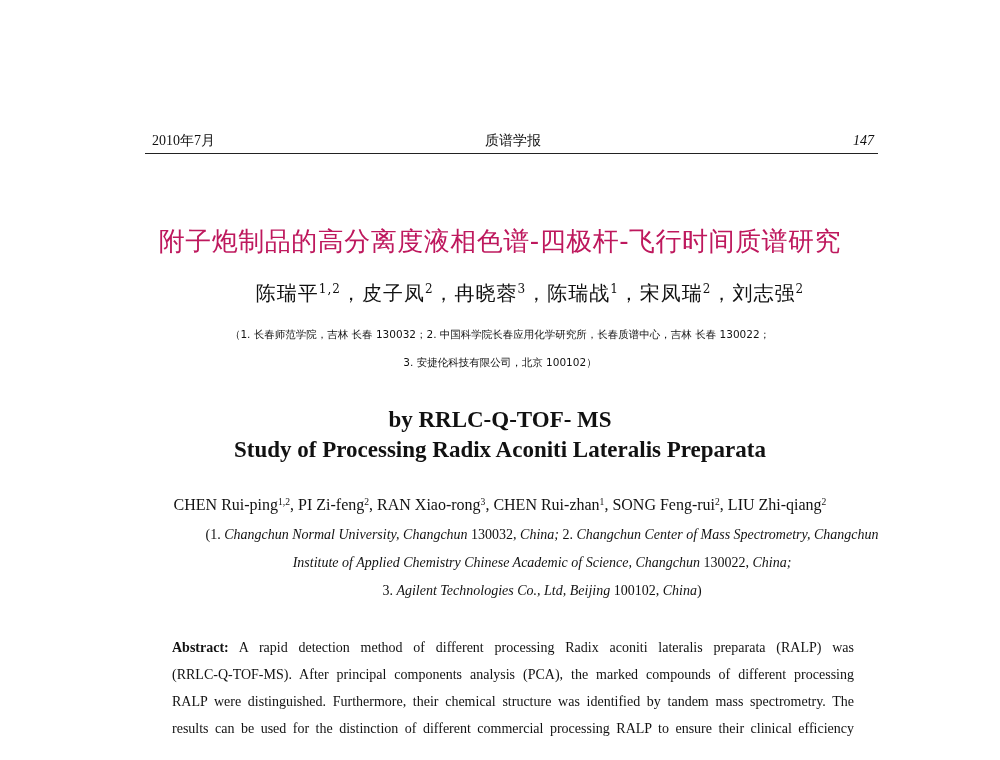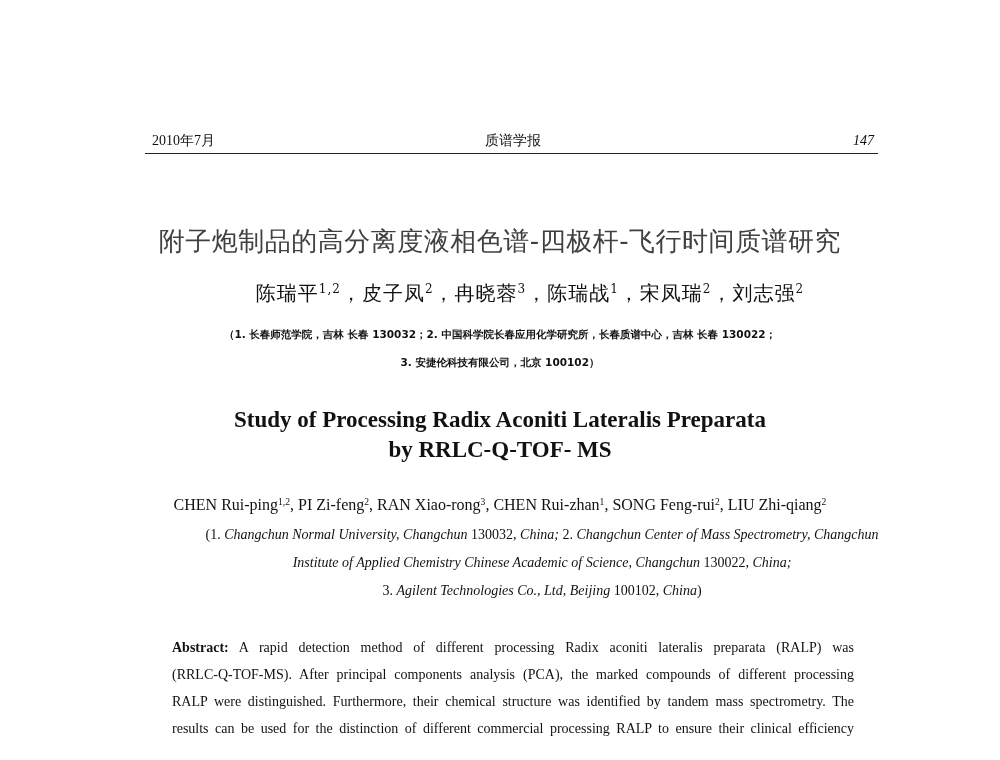--- a/index.html
+++ b/index.html
@@ -44,21 +44,21 @@
 
     .cn-title {
       position: absolute;
       left: 0; width: 1000px;
       top: 224px;
       text-align: center;
       font-family: "DejaVu Sans", sans-serif;
       font-size: 26px;
       line-height: 34px;
       letter-spacing: 0.5px;
-      color: #404040;
+      color: #be185d;
     }
     .cn-authors {
       position: absolute;
       left: 0; width: 1000px;
       top: 278px;
       text-align: center;
       font-family: "DejaVu Serif", serif;
       font-size: 20px;
       line-height: 30px;
       letter-spacing: 1px;
@@ -69,21 +69,21 @@
       vertical-align: 0.55em;
       line-height: 0;
     }
     .cn-affil {
       position: absolute;
       left: 0; width: 1000px;
       text-align: center;
       font-family: "DejaVu Sans", sans-serif;
       font-size: 10.5px;
       line-height: 16px;
-      font-weight: bold;
+      font-weight: normal;
     }
     .cn-affil.l1 { top: 326px; }
     .cn-affil.l2 { top: 354px; }
 
     .en-title {
       position: absolute;
       left: 0; width: 1000px;
       top: 405px;
       text-align: center;
       font-family: "Liberation Serif", serif;
@@ -145,22 +145,22 @@
   <div class="cn-title">附子炮制品的高分离度液相色谱-四极杆-飞行时间质谱研究</div>
 
   <div class="cn-authors">
     <span><span>陈瑞平</span><sup>1,2</sup><span>，</span></span><span><span>皮子凤</span><sup>2</sup><span>，</span></span><span><span>冉晓蓉</span><sup>3</sup><span>，</span></span><span><span>陈瑞战</span><sup>1</sup><span>，</span></span><span><span>宋凤瑞</span><sup>2</sup><span>，</span></span><span><span>刘志强</span><sup>2</sup></span>
   </div>
 
   <div class="cn-affil l1">（1. 长春师范学院，吉林 长春 130032；2. 中国科学院长春应用化学研究所，长春质谱中心，吉林 长春 130022；</div>
   <div class="cn-affil l2">3. 安捷伦科技有限公司，北京 100102）</div>
 
   <div class="en-title">
+    <div>by RRLC-Q-TOF- MS</div>
     <div>Study of Processing Radix Aconiti Lateralis Preparata</div>
-    <div>by RRLC-Q-TOF- MS</div>
   </div>
 
   <div class="en-authors">
     <span><span>CHEN Rui-ping</span><sup>1,2</sup><span>, </span></span><span><span>PI Zi-feng</span><sup>2</sup><span>, </span></span><span><span>RAN Xiao-rong</span><sup>3</sup><span>, </span></span><span><span>CHEN Rui-zhan</span><sup>1</sup><span>, </span></span><span><span>SONG Feng-rui</span><sup>2</sup><span>, </span></span><span><span>LIU Zhi-qiang</span><sup>2</sup></span>
   </div>
 
   <div class="en-affil l1"><span>(1. </span><i>Changchun Normal University, Changchun</i><span> 130032, </span><i>China;</i><span> 2. </span><i>Changchun Center of Mass Spectrometry, Changchun</i></div>
   <div class="en-affil l2"><i>Institute of Applied Chemistry Chinese Academic of Science, Changchun</i><span> 130022, </span><i>China;</i></div>
   <div class="en-affil l3"><span>3. </span><i>Agilent Technologies Co., Ltd, Beijing</i><span> 100102, </span><i>China</i><span>)</span></div>
 

